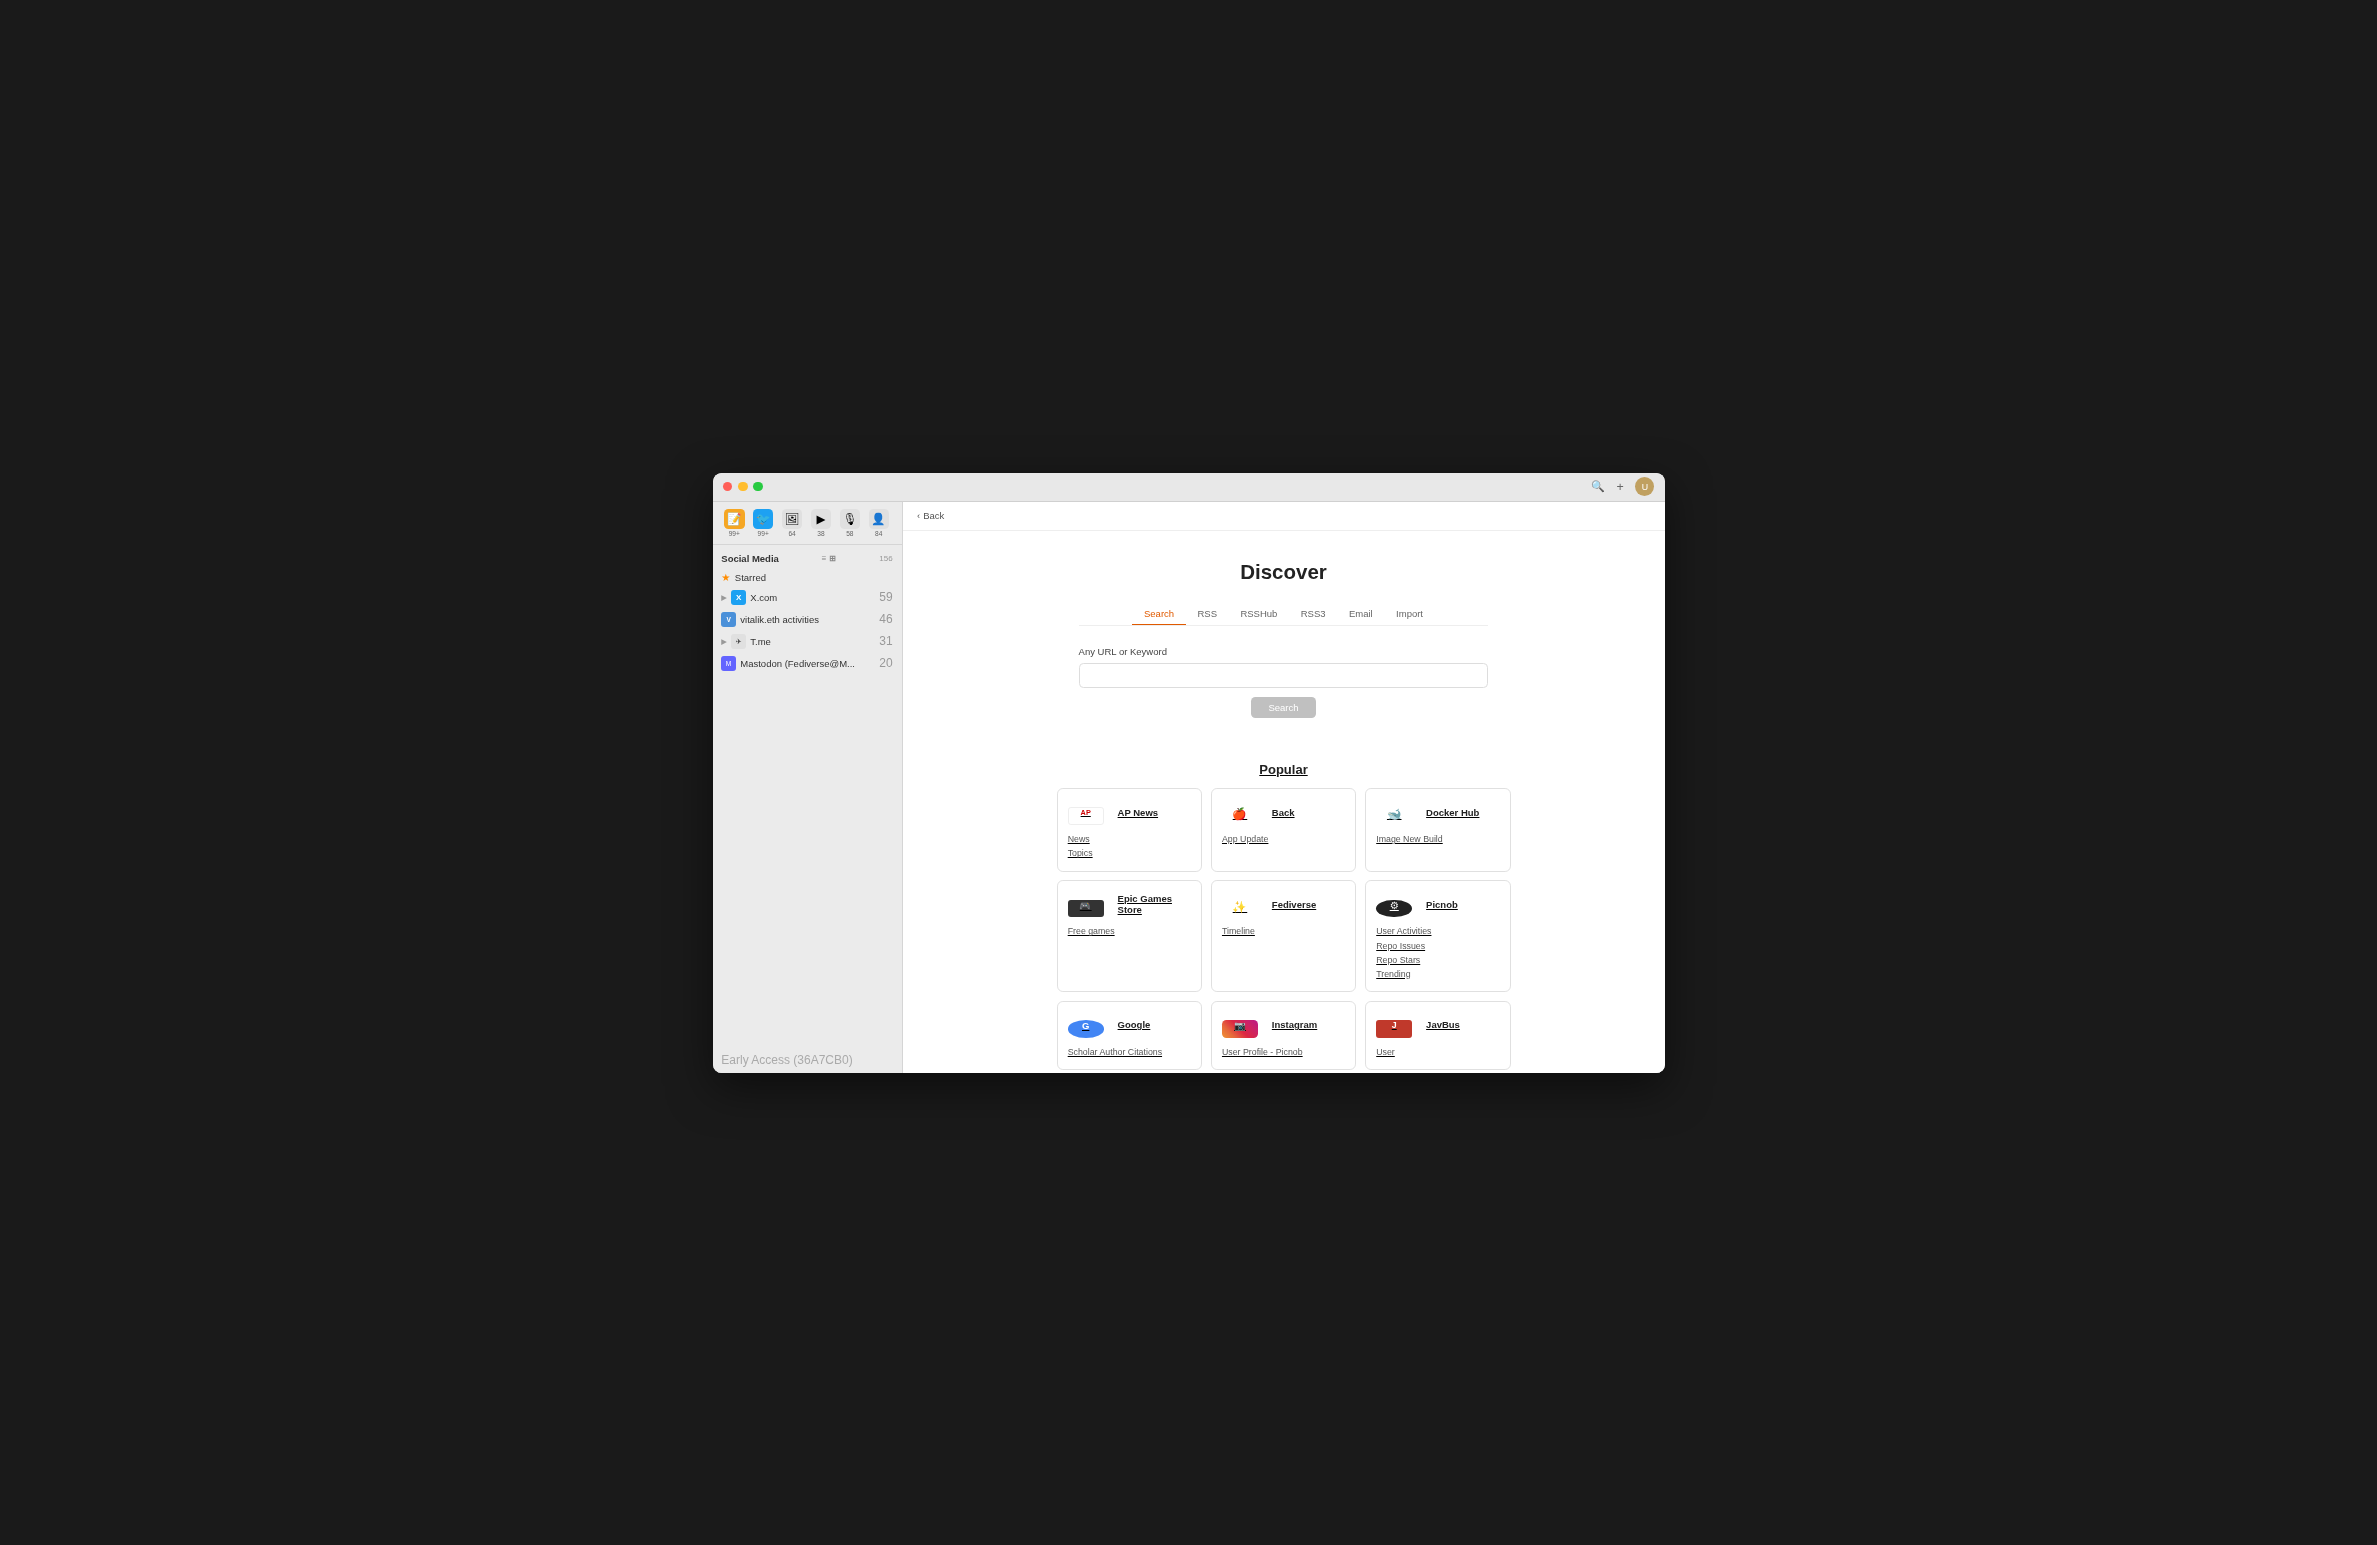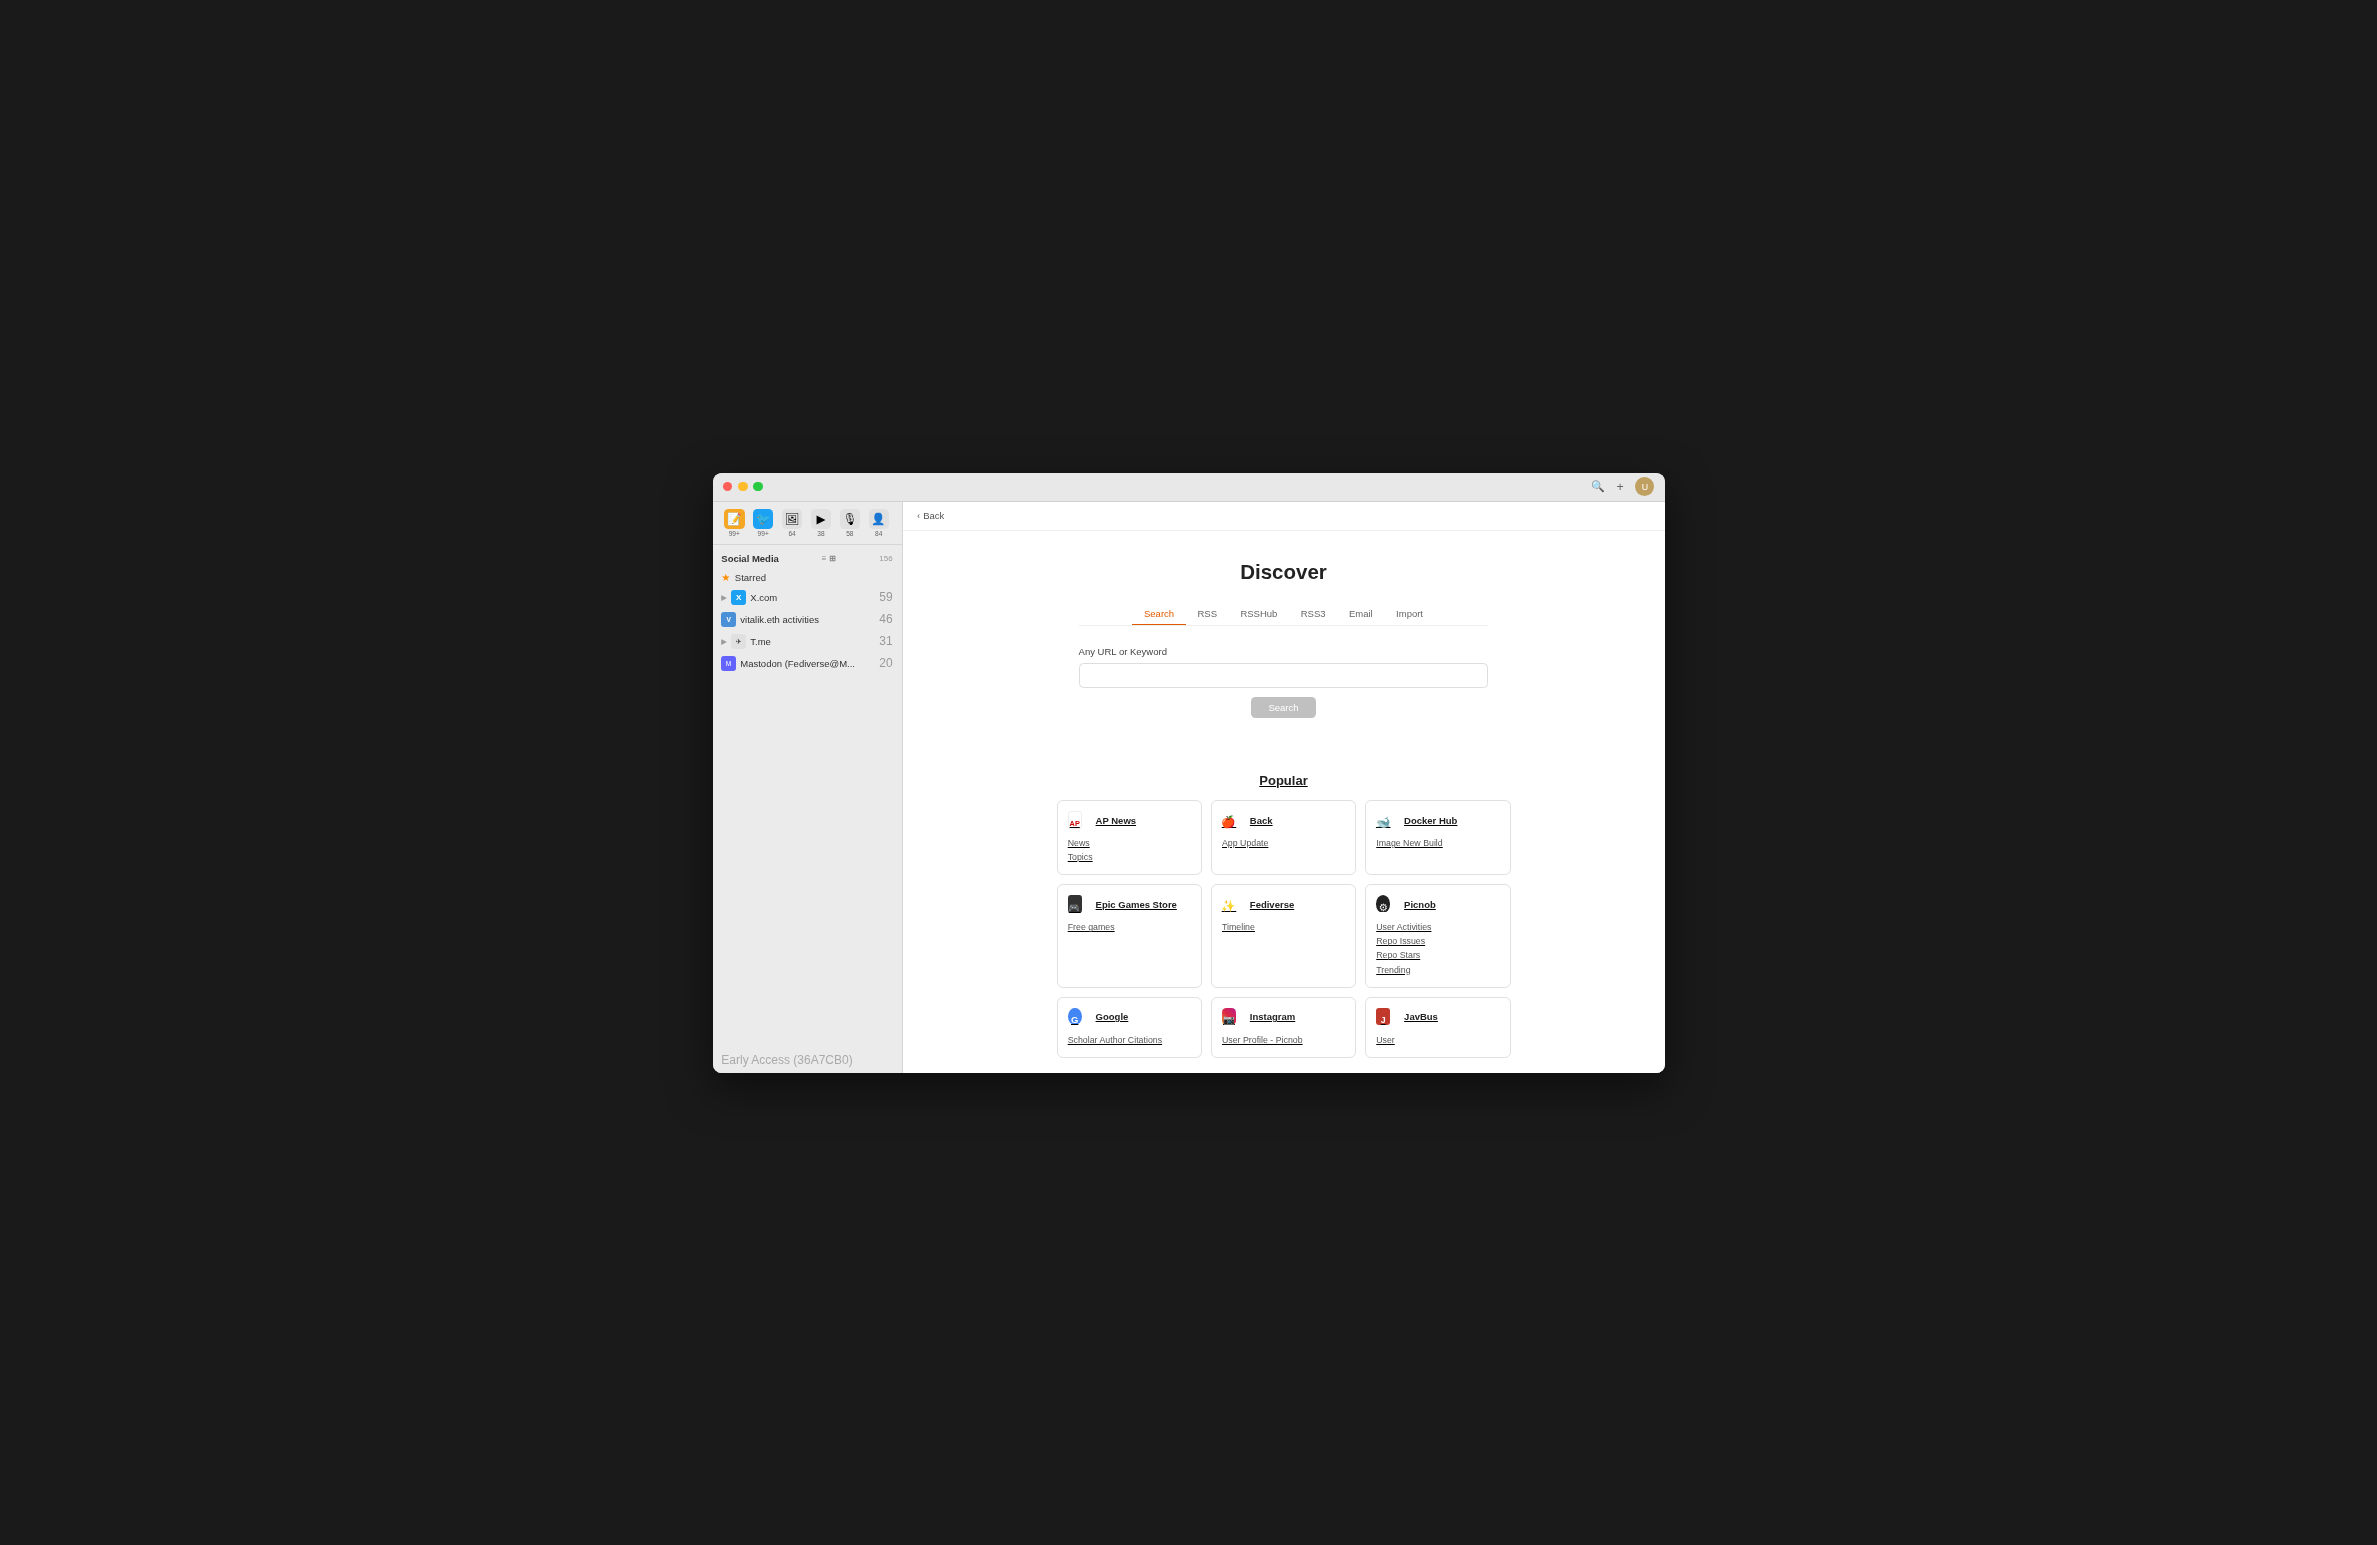--- a/index.html
+++ b/index.html
@@ -268,28 +268,29 @@
       background: white;
       cursor: pointer;
     }
     .card-header {
       display: flex;
       align-items: center;
       gap: 5.9px;
       margin-bottom: 7.3px;
     }
     .card-logo {
-      width: 14px;
+      width: 36px;
       height: 17.6px;
       border-radius: 2.9px;
       display: flex;
-      align-items: flex-end;
+      align-items: flex-start;
       justify-content: center;
       font-size: 10.2px;
       flex-shrink: 0;
+      margin-top: 8px;
     }
     .card-name {
       font-size: 9.5px;
       font-weight: 600;
       color: #222;
       margin-left: 8px;
     }
     .card-item {
       font-size: 8.8px;
       color: #555;

